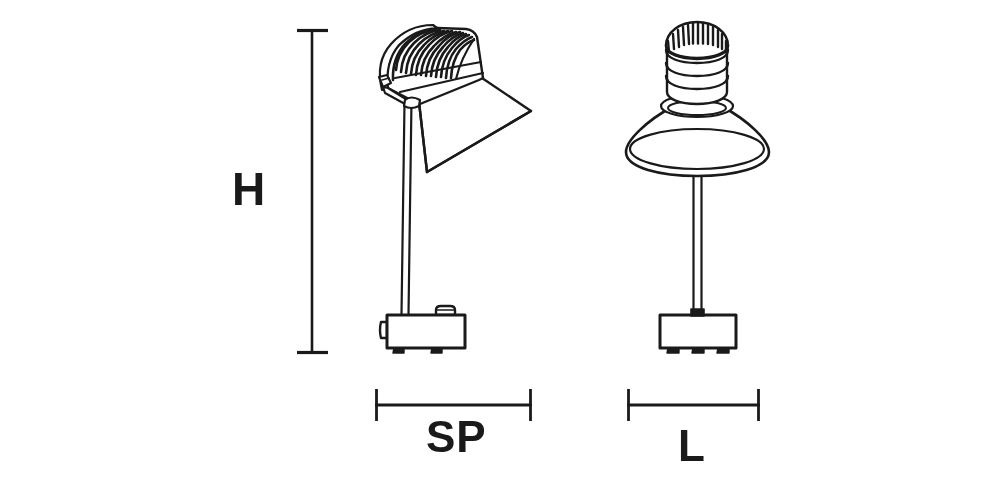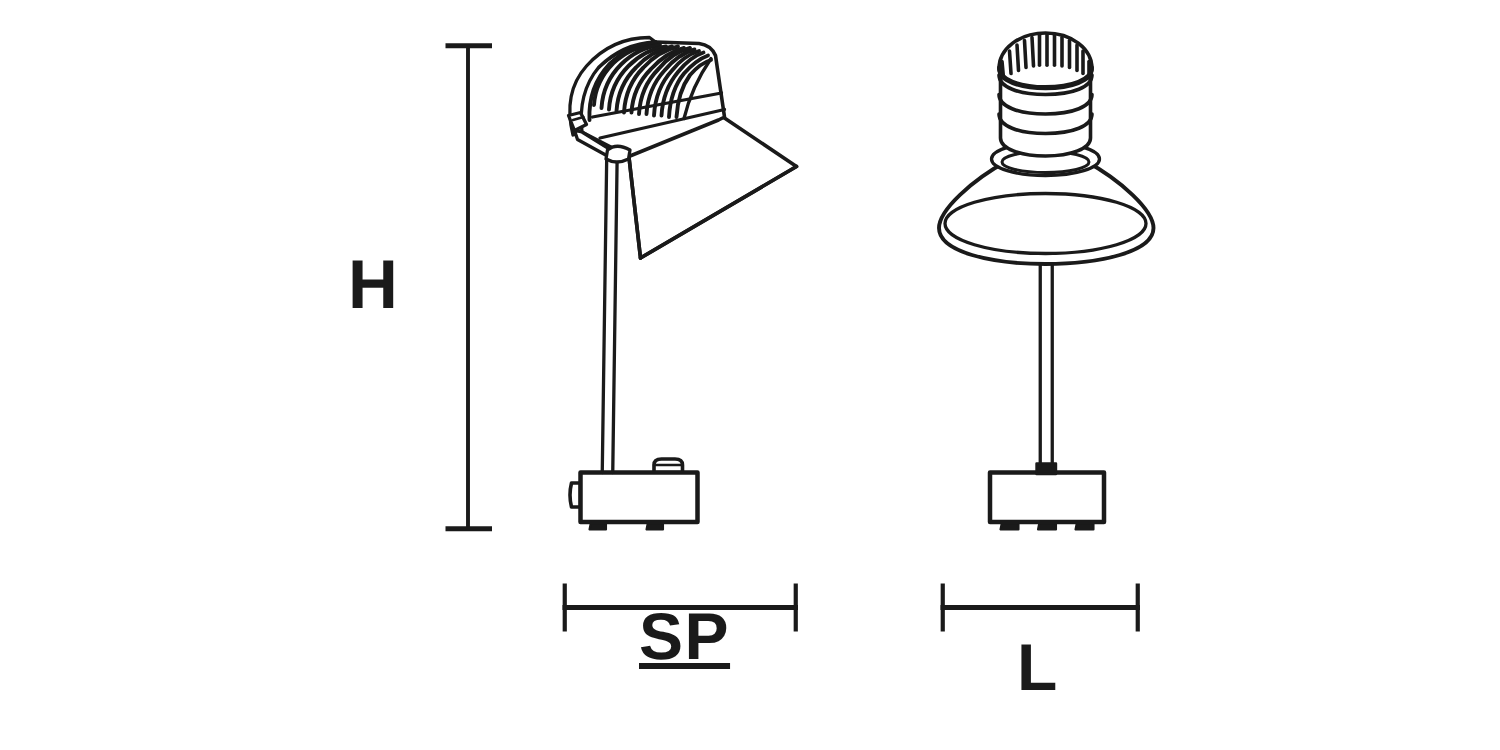--- a/index.html
+++ b/index.html
@@ -34,24 +34,23 @@
     user-select: none;
   }
   #label-h {
     left: 232px;
     top: 166px;
     font-size: 46px;
     letter-spacing: 0px;
   }
   #label-sp {
     left: 426px;
-    top: 403px;
+    top: 415px;
     font-size: 44px;
     letter-spacing: 1px;
-    text-decoration: underline;
   }
   #label-l {
     left: 678px;
     top: 424px;
     font-size: 44px;
     letter-spacing: 0px;
   }
 </style>
 </head>
 <body>

